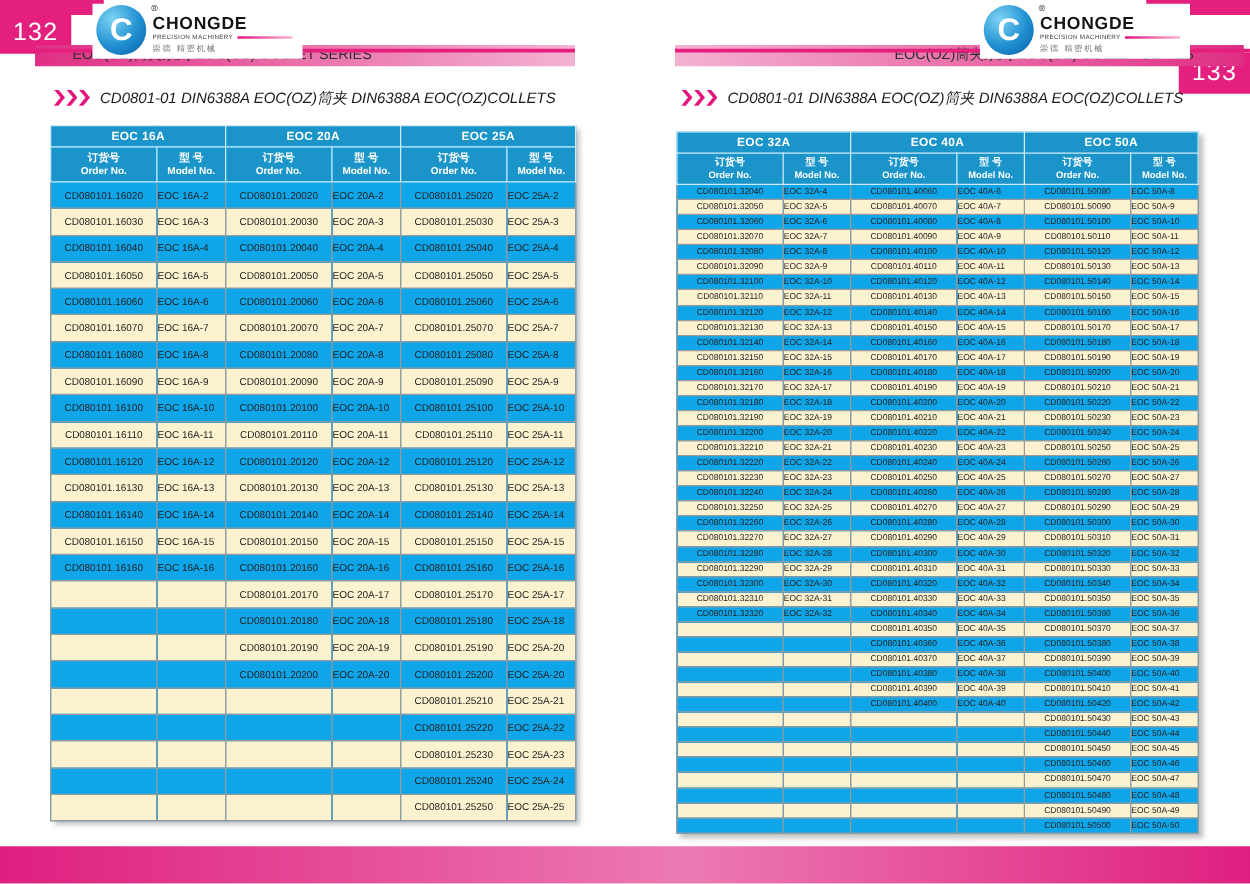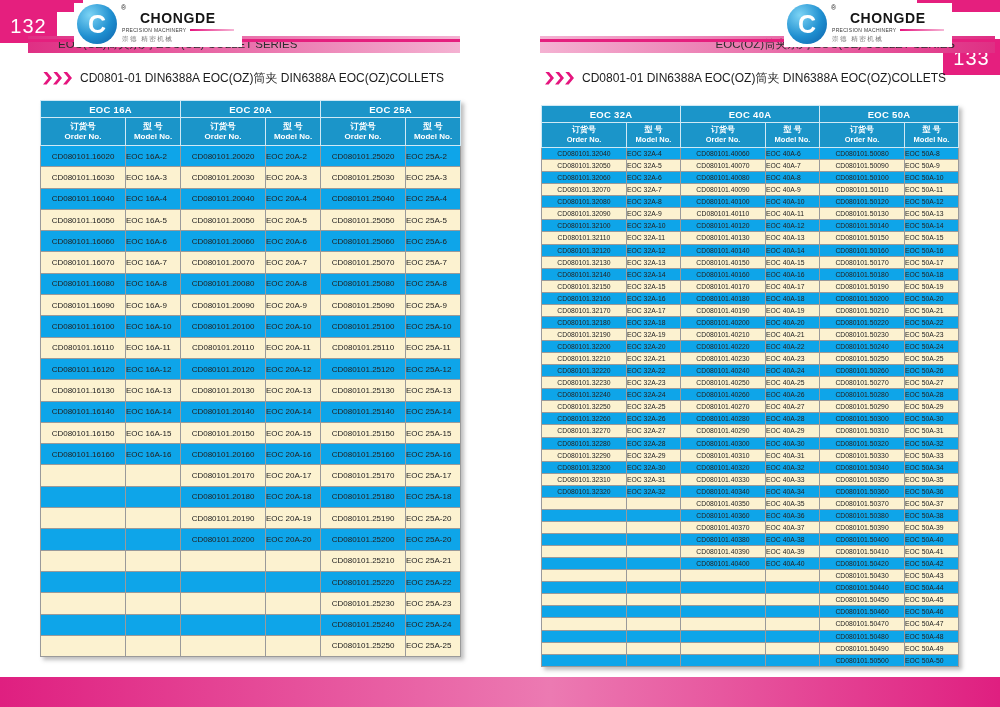--- a/index.html
+++ b/index.html
@@ -23,36 +23,36 @@
   .logo { position:absolute; top:3px; display:flex; gap:5px; background:#fff;
           padding:1px 8px 3px 3px; z-index:2; }
   .logo-l { left:74px; } .logo-r { left:784px; }
   .globe { width:40px; height:40px; border-radius:50%; flex:0 0 auto;
            background:radial-gradient(circle at 32% 28%, #7dd4f5, #1f8fd0 55%, #0b5fa8);
            position:relative; }
   .globe-c { position:absolute; inset:0; display:flex; align-items:center; justify-content:center;
              color:#fff; font-weight:bold; font-size:25px; line-height:1; }
   .logo-text { position:relative; padding-top:7px; }
   .reg { position:absolute; top:0; left:-1px; font-size:7px; color:#222; }
-  .brand-name { font-size:14px; font-weight:bold; color:#141414; letter-spacing:0.6px; line-height:1.05;text-align:center; }
+  .brand-name { font-size:14px; font-weight:bold; color:#141414; letter-spacing:0.6px; line-height:1.05; }
   .tagline-row { display:flex; align-items:center; gap:3px; margin-top:1px; }
   .tagline { font-size:5px; color:#3a3a3a; letter-spacing:0.3px; white-space:nowrap; }
   .tagline-line { height:2px; width:44px; background:linear-gradient(90deg,#e5157e,#f6b7d6); }
   .cn-name { font-size:6.5px; color:#777; letter-spacing:1.5px; margin-top:2px; white-space:nowrap; }
 
   
   .series-bar { position:absolute; top:36px; height:17px; color:#2d2d2d; font-weight:normal;
                 font-size:11.5px; line-height:17px; white-space:nowrap; box-sizing:border-box; }
   .bar-l { left:28px; width:432px; background:linear-gradient(90deg,#df2f84,#f4b2d2); padding-left:30px; }
   .bar-r { left:540px; width:455px; background:linear-gradient(90deg,#f4b2d2,#df2f84);
            text-align:right; padding-right:40px; }
 
   
   .section-head { position:absolute; top:70px; height:16px; display:flex; align-items:center;
-                  gap:7px; font-size:12px; color:#1b1b1b; white-space:nowrap; }
+                  gap:7px; font-size:12px; color:#1b1b1b; white-space:nowrap;font-style:italic; }
   .sh-l { left:43px; } .sh-r { left:545px; }
   .chevrons { display:flex; }
   .chev { width:9px; height:13px; background:#e5157e; margin-right:1px;
           clip-path:polygon(0 0,40% 0,100% 50%,40% 100%,0 100%,60% 50%); }
 
   
   .cat-table { position:absolute; border-collapse:collapse; table-layout:fixed; background:#0ea5e9;
                box-shadow:3px 3px 4px rgba(110,110,110,.45); }
   .t-left  { left:40px;  top:100px; width:420px; }
   .t-right { left:541px; top:105px; width:417px; }

